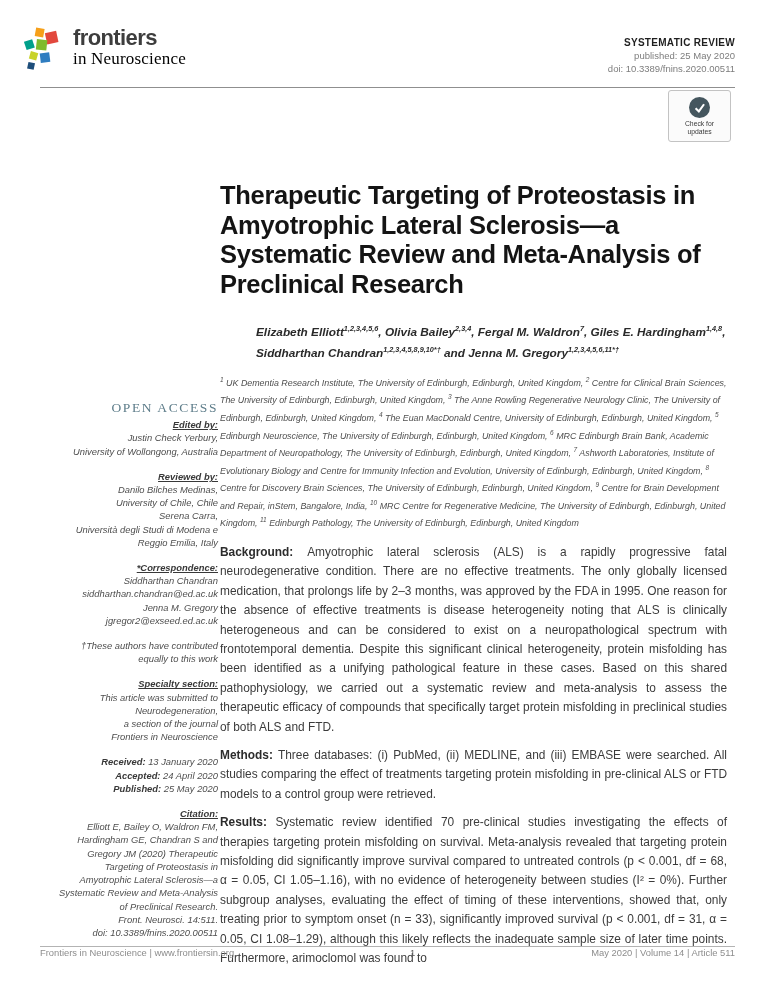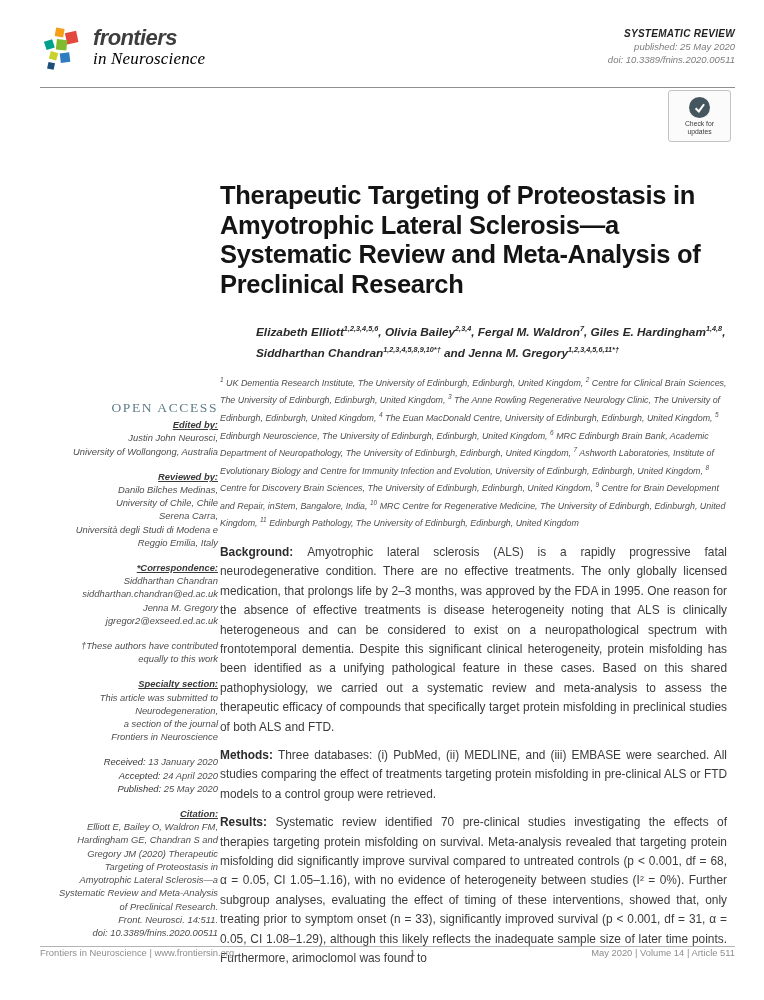--- a/index.html
+++ b/index.html
@@ -3,22 +3,22 @@
 <meta charset="utf-8">
 <style>
   * { margin:0; padding:0; box-sizing:border-box; }
   html,body { background:#9a9a9a; }
   .page {
     position:relative; width:764px; height:1000px; margin:0 auto;
     background:#ffffff; overflow:hidden;
     font-family:"Liberation Sans", sans-serif; color:#3c3c3c;
   }
   
-  .header { position:absolute; left:44px; right:29px; top:27px;
-    display:flex; justify-content:space-between; align-items:flex-start;font-style:italic; }
+  .header { position:absolute; left:24px; right:29px; top:27px;
+    display:flex; justify-content:space-between; align-items:flex-end; }
   .logo { display:flex; gap:7px; align-items:flex-start; }
   .logo svg { display:block; }
   .brand-top { display:block; font-size:22px; font-weight:bold; color:#3d3d3d;
     letter-spacing:-0.6px; line-height:22px; }
   .brand-bottom { display:block; font-family:"Liberation Serif", serif;
     font-size:17px; color:#000000; line-height:19px; letter-spacing:0.2px; }
   .header-right { text-align:right; font-size:9.5px; color:#7d7d7d; line-height:13px; }
   .article-type { font-size:10px; font-weight:bold; color:#1f1f1f; letter-spacing:0.3px; }
   .header-rule { position:absolute; left:40px; right:29px; top:87px;
     border-top:1.5px solid #8f8f8f; }
@@ -30,21 +30,21 @@
   .badge-circle { width:21px; height:21px; border-radius:50%; background:#45565e;
     display:flex; align-items:center; justify-content:center; }
   .badge-text { font-size:6.8px; line-height:7.6px; color:#3a3a3a; text-align:center; }
   
   .sidebar { position:absolute; left:40px; top:401px; width:178px;
     text-align:right; font-size:9.4px; font-style:italic; color:#4e4e4e; line-height:13.2px; }
   .open-access { font-family:"Liberation Serif", serif; font-style:normal;
     font-size:13.5px; letter-spacing:1.6px; color:#5e7d8a; margin-bottom:4px; }
   .sb-block { margin-bottom:12px; }
   .sb-label { display:block; font-weight:bold; color:#383838;text-decoration:underline; }
-  .sb-label-inline { font-weight:normal; color:#383838;margin-left:36px; }
+  .sb-label-inline { font-weight:bold; color:#383838;margin-left:36px; }
   .sb-line { display:block; }
   
   .main { position:absolute; left:220px; top:181px; width:507px; }
   .title { font-size:25.5px; line-height:29.5px; font-weight:bold; color:#141414;
     letter-spacing:-0.3px; margin-bottom:21px; }
   .authors { font-size:11.8px; font-weight:bold; font-style:italic; color:#2a2a2a;
     line-height:17px; margin-bottom:11px;margin-left:36px; }
   .authors sup { font-size:7.3px; }
   .affiliations { font-size:8.9px; font-style:italic; color:#4f4f4f;
     line-height:13.6px; margin-bottom:12px; }
@@ -98,21 +98,21 @@
       <span class="sb-line">Check for</span>
       <span class="sb-line">updates</span>
     </div>
   </div>
 
   <aside class="sidebar">
     <div class="open-access">OPEN ACCESS</div>
     <div id="sidebar-blocks">
         <div class="sb-block">
           <span class="sb-label">Edited by:</span>
-          <span class="sb-line">Justin John Neurosci,</span>
+          <span class="sb-line">Justin Check Yerbury,</span>
           <span class="sb-line">University of Wollongong, Australia</span>
         </div>
         <div class="sb-block">
           <span class="sb-label">Reviewed by:</span>
           <span class="sb-line">Danilo Bilches Medinas,</span>
           <span class="sb-line">University of Chile, Chile</span>
           <span class="sb-line">Serena Carra,</span>
           <span class="sb-line">Università degli Studi di Modena e</span>
           <span class="sb-line">Reggio Emilia, Italy</span>
         </div>

